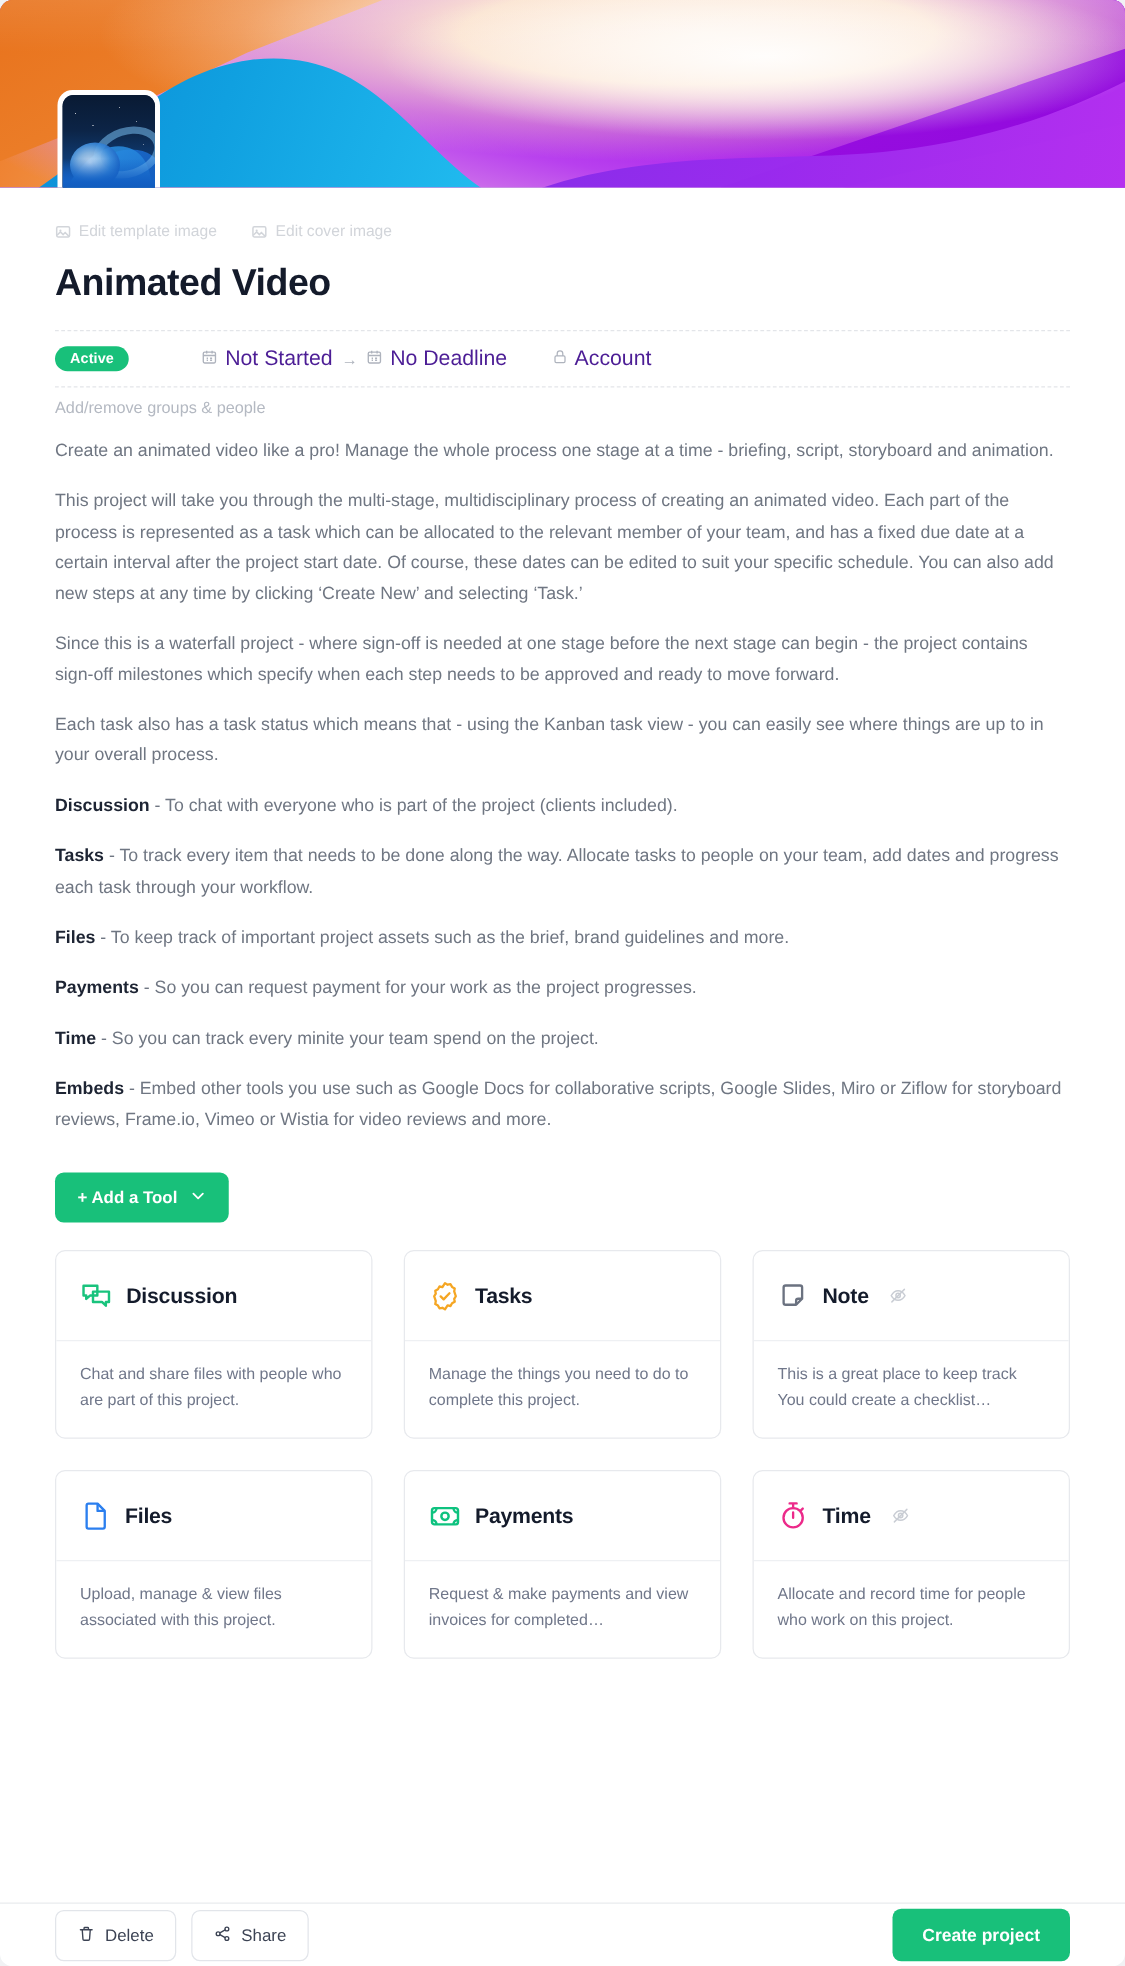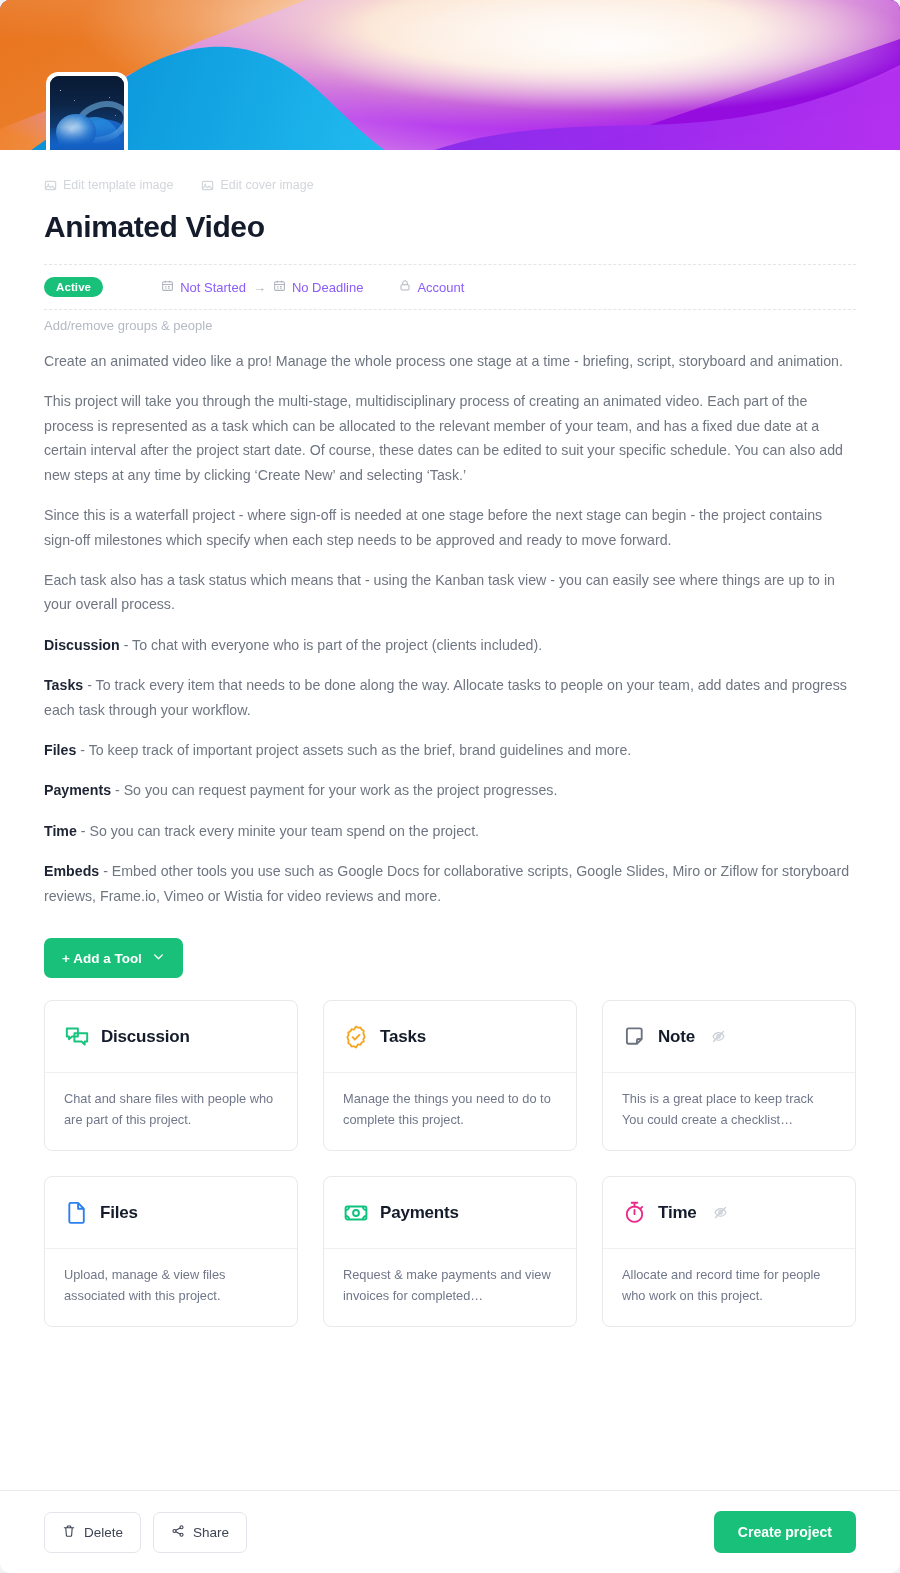--- a/index.html
+++ b/index.html
@@ -174,21 +174,21 @@
   .status-badge {
     background: #18c07a;
     color: #ffffff;
     font-size: 11.5px;
     font-weight: bold;
     padding: 4px 12px;
     border-radius: 11px;
     letter-spacing: .1px;
   }
   .meta-group { display: flex; align-items: center; gap: 7px; margin-left: 58px; }
-  .meta-item { display: flex; align-items: center; gap: 6px; color: #8b5cf6; font-size: 13px; }
+  .meta-item { display: flex; align-items: flex-start; gap: 6px; color: #4c1d95; font-size: 17px; }
   .meta-arrow { color: #aeb3bd; font-size: 13px; }
   .meta-group-2 { margin-left: 36px; }
 
   .groups-line {
     color: #b4b9c2;
     font-size: 13px;
     margin-top: 8px;
     cursor: pointer;
   }
 
@@ -196,21 +196,20 @@
   .para {
     color: #6f7682;
     font-size: 14.2px;
     line-height: 1.72;
     margin-bottom: 16px;
   }
   .para b { color: #1d2433; font-weight: bold; }
 
   .add-tool-btn {
     display: inline-flex;
-    align-items: center;
     gap: 10px;
     background: #18c07a;
     color: #ffffff;
     font-size: 13.5px;
     font-weight: bold;
     border: none;
     border-radius: 7px;
     padding: 12px 18px;
     margin-top: 14px;
     cursor: pointer;
@@ -249,21 +248,21 @@
     color: #70778a;
     font-size: 12.8px;
     line-height: 1.6;
   }
   .eye-off { margin-left: 5px; display: flex; align-items: center; }
 
   
   .footer {
     flex: 0 0 auto;
     border-top: 1px solid #e9ebee;
-    padding: 20px 44px;
+    padding: 4px 44px;
     display: flex;
     align-items: center;
     gap: 12px;
   }
   .fbtn {
     display: inline-flex;
     align-items: center;
     gap: 8px;
     background: #fff;
     border: 1px solid #e2e5ea;

